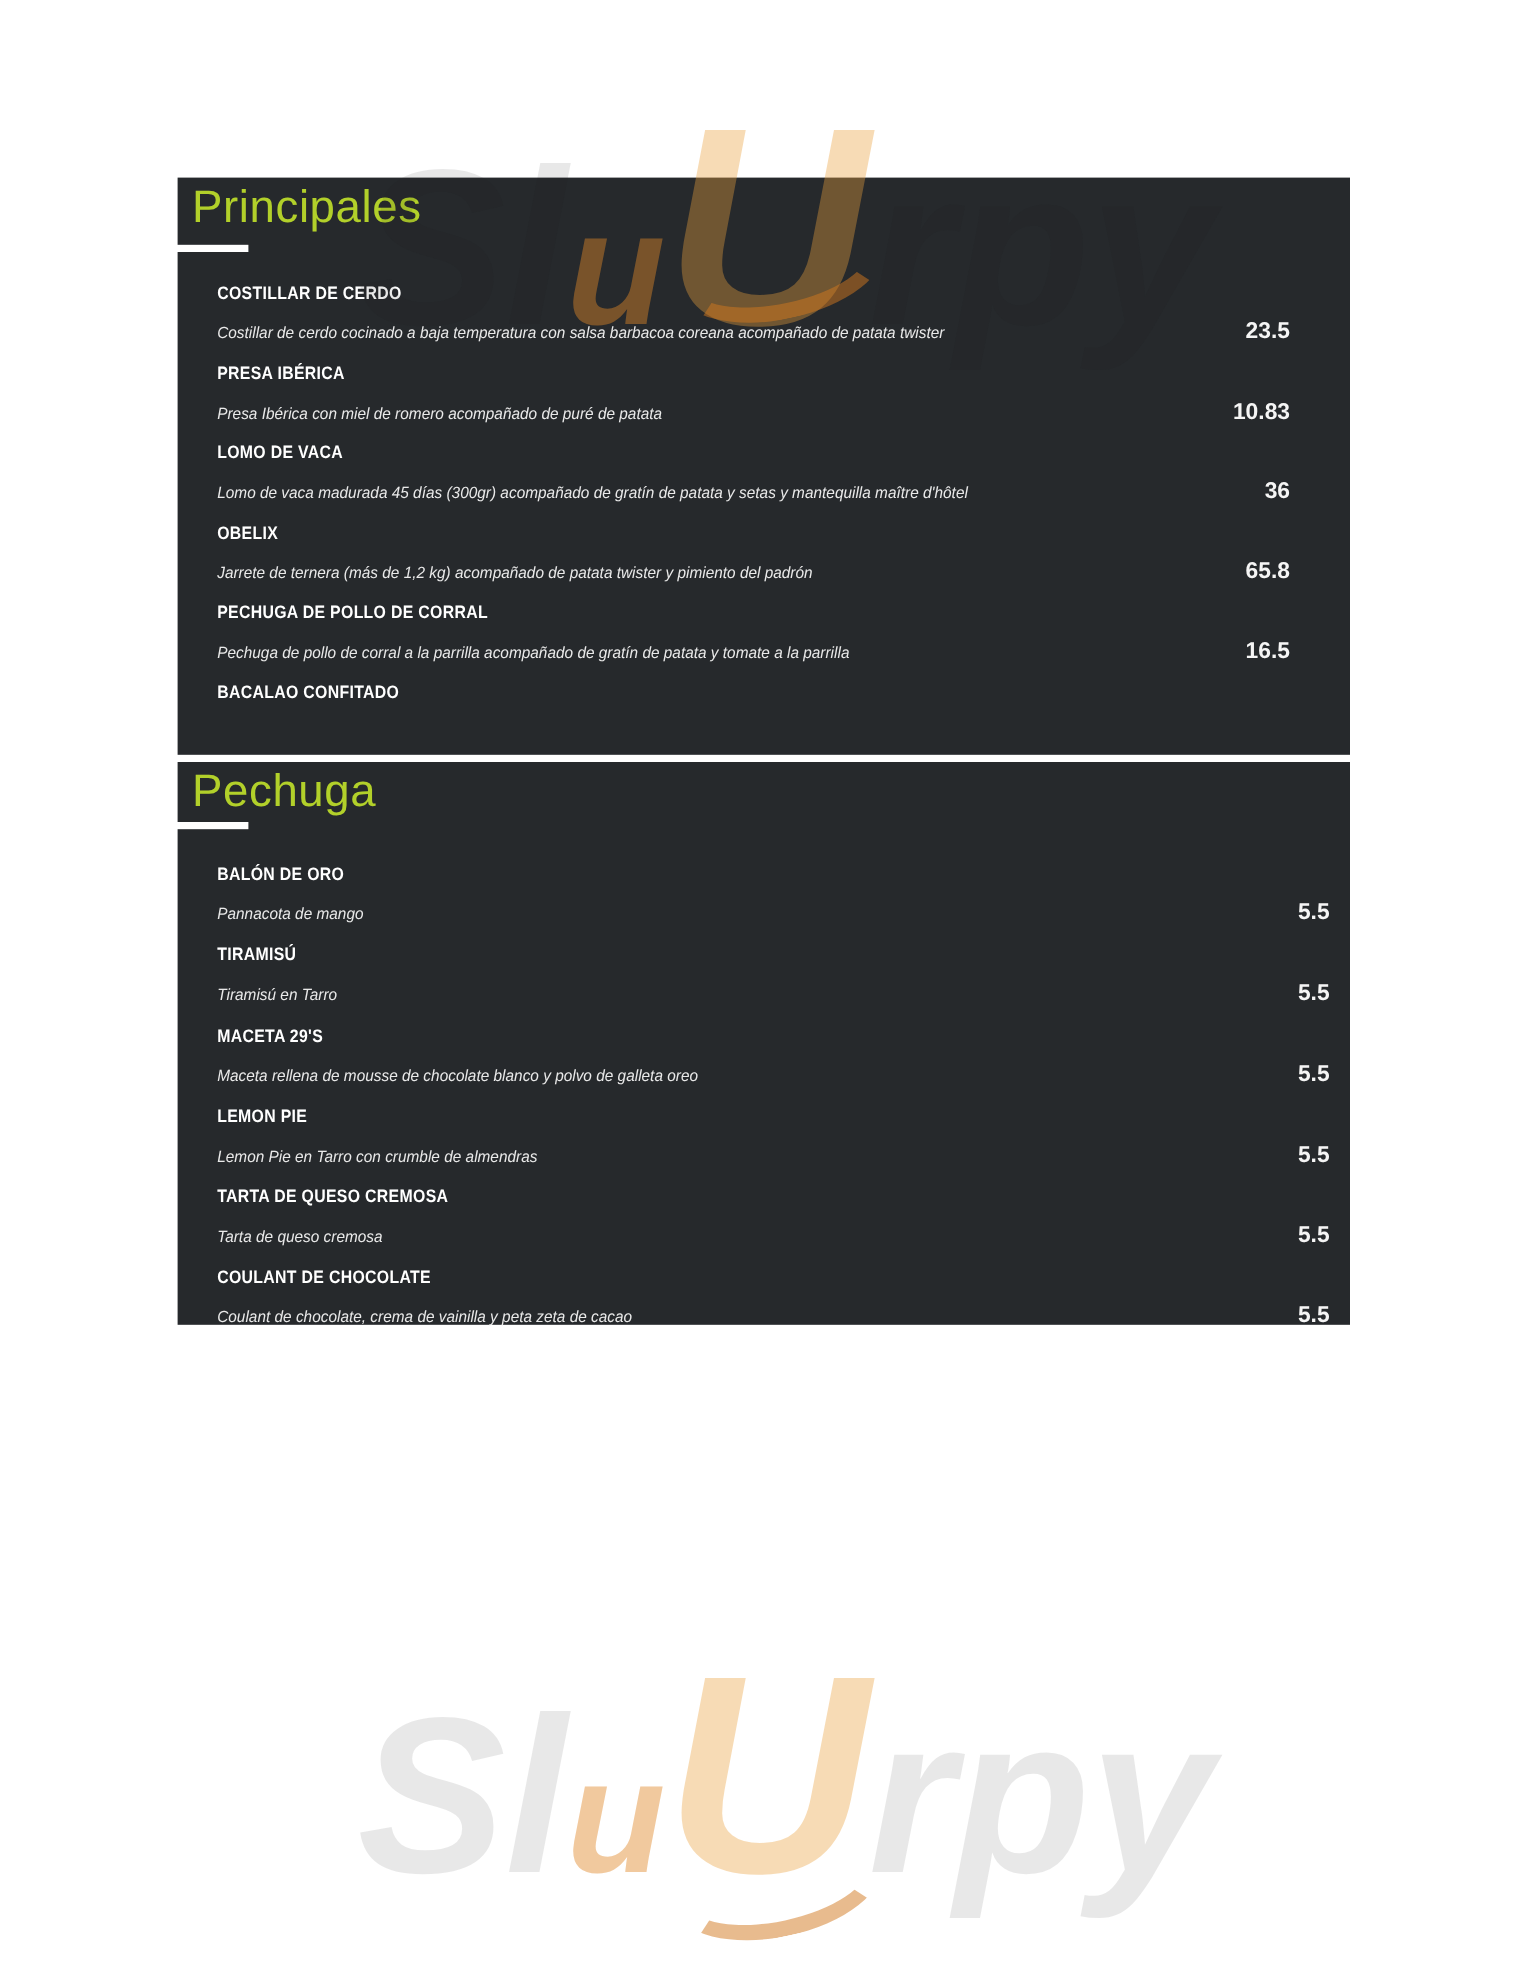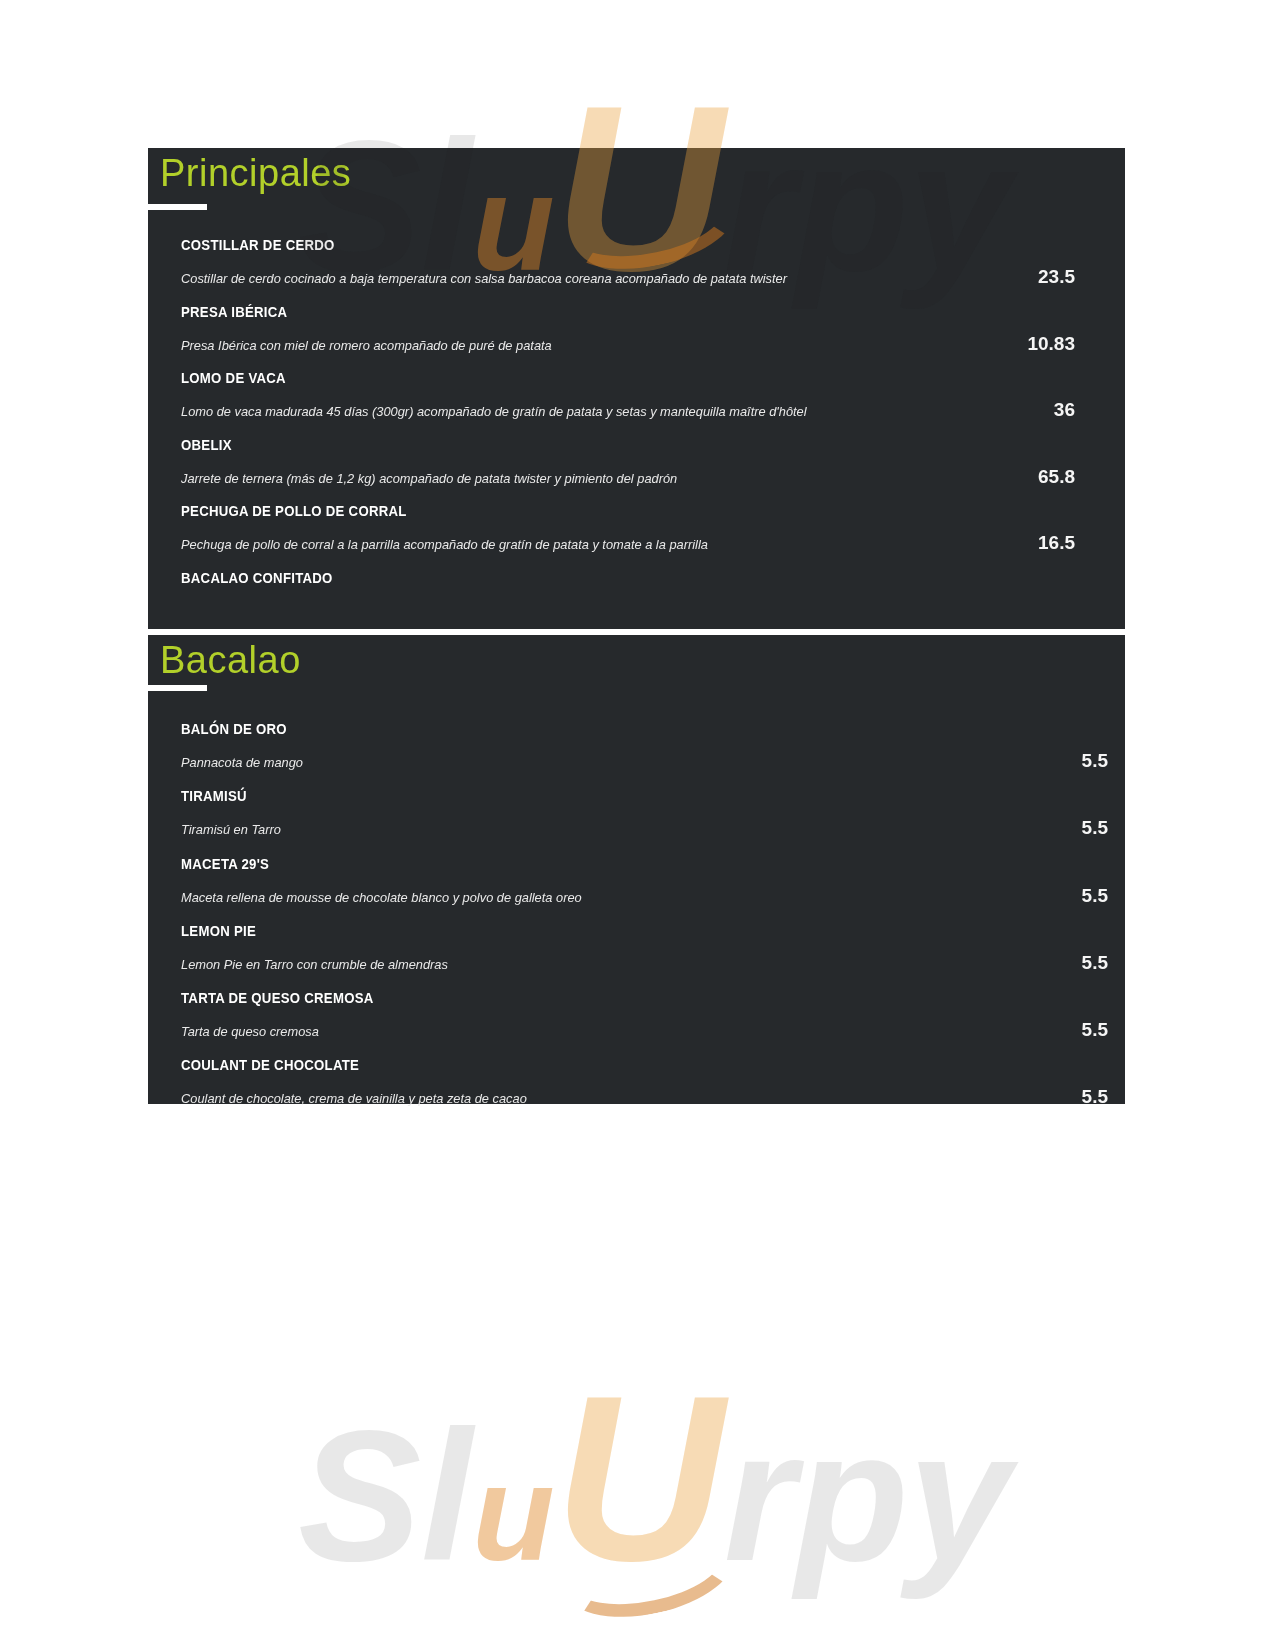--- a/index.html
+++ b/index.html
@@ -191,21 +191,21 @@
     </div>
   </li>
 
   <li class="item">
     <span class="item-name">BACALAO CONFITADO</span>
   </li>
 </ul>
   </section>
 
   <section class="panel">
-    <h2 class="section-title">Bacalao</h2>
+    <h2 class="section-title">Pechuga</h2>
     <div class="underline"></div>
     <ul class="items">
   <li class="item">
     <span class="item-name">BALÓN DE ORO</span>
     <div class="item-row">
       <span class="item-desc">Pannacota de mango</span>
       <span class="item-price">5.5</span>
     </div>
   </li>
 

